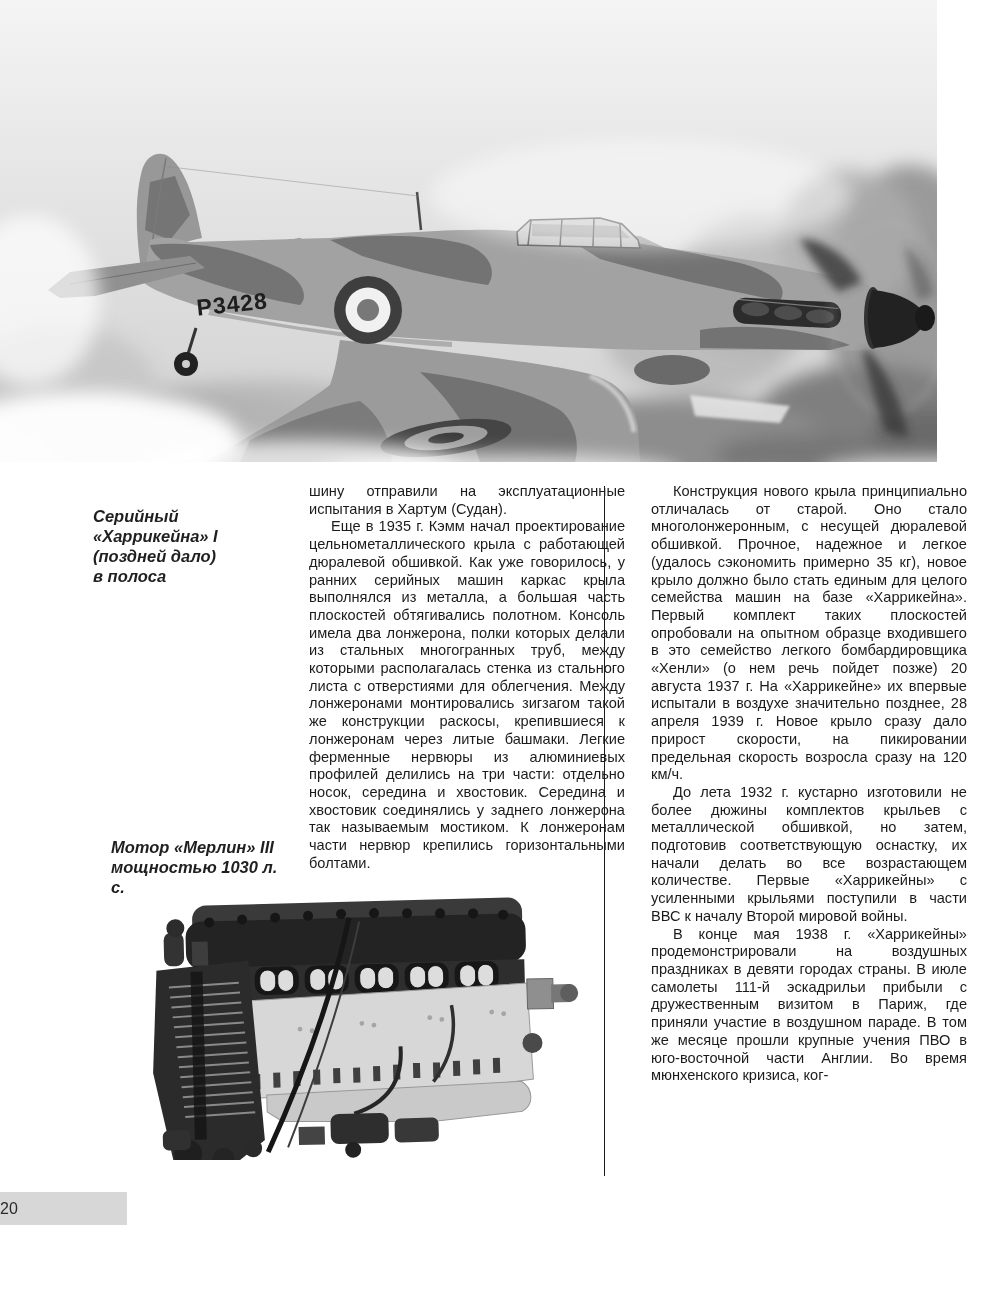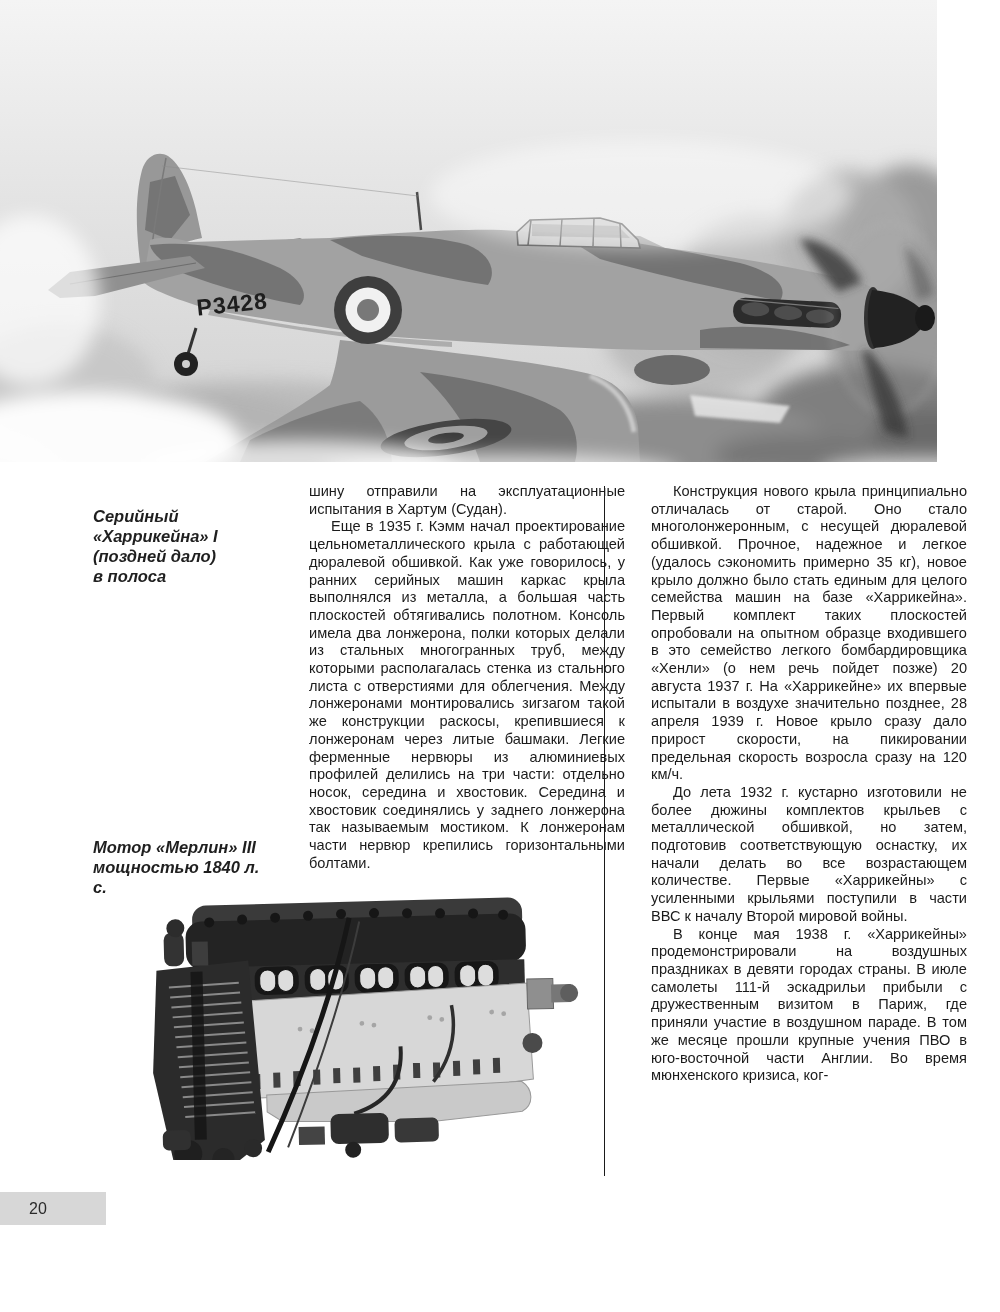--- a/index.html
+++ b/index.html
@@ -12,40 +12,40 @@
     overflow:hidden;
   }
   .photo-air{position:absolute;left:0;top:0;width:937px;height:462px;display:block;}
   .photo-engine{position:absolute;left:100px;top:888px;width:483px;height:272px;display:block;}
   .caption{
     position:absolute;left:93px;width:180px;
     font-style:italic;font-weight:bold;
     font-size:16.5px;line-height:20px;color:#1f1f1f;
   }
   .caption-1{top:506px;}
-  .caption-2{top:837px;}
+  .caption-2{top:837px;margin-left:18px;}
   .caption span{display:block;}
   .col{
     position:absolute;top:483px;width:316px;
     font-size:14.6px;line-height:17.7px;
     text-align:justify;
     hyphens:auto;margin-left:31px;-webkit-hyphens:auto;
   }
   .col p{margin:0;text-indent:22px;}
   .col p.no-indent{text-indent:0;}
   .col-middle{left:278px;}
   .col-right{left:620px;}
   .col-divider{
     position:absolute;left:604px;top:486px;
     width:1px;height:690px;background:#1a1a1a;
   }
   .page-bar{
     position:absolute;left:0;top:1192px;
-    width:106px;height:33px;background:#d7d7d7;
-    display:flex;align-items:center;justify-content:center;
+    width:127px;height:33px;background:#d7d7d7;
+    display:flex;align-items:center;justify-content:flex-start;
     padding-right:30px;box-sizing:border-box;
   }
   .page-number{font-size:16px;color:#2a2a2a;}
 </style>
 </head>
 <body>
 
 <div class="page">
 
   <svg class="photo-air" viewBox="0 0 937 462" xmlns="http://www.w3.org/2000/svg">
@@ -179,21 +179,21 @@
 
   <div class="caption caption-1">
     <span>Серийный</span>
     <span>«Харрикейна» I</span>
     <span>(поздней дало)</span>
     <span>в полоса</span>
   </div>
 
   <div class="caption caption-2">
     <span>Мотор «Мерлин» III</span>
-    <span>мощностью 1840 л. с.</span>
+    <span>мощностью 1030 л. с.</span>
   </div>
 
   <div class="col col-middle" lang="ru">
     <p class="no-indent">шину отправили на эксплуатационные испытания в Хартум (Судан).</p>
     <p>Еще в 1935 г. Кэмм начал проектирование цельнометаллического крыла с работающей дюралевой обшивкой. Как уже говорилось, у ранних серийных машин каркас крыла выполнялся из металла, а большая часть плоскостей обтягивались полотном. Консоль имела два лонжерона, полки которых делали из стальных многогранных труб, между которыми располагалась стенка из стального листа с отверстиями для облегчения. Между лонжеронами монтировались зигзагом такой же конструкции раскосы, крепившиеся к лонжеронам через литые башмаки. Легкие ферменные нервюры из алюминиевых профилей делились на три части: отдельно носок, середина и хвостовик. Середина и хвостовик соединялись у заднего лонжерона так называемым мостиком. К лонжеронам части нервюр крепились горизонтальными болтами.</p>
   </div>
 
   <div class="col-divider"></div>
 
   <div class="col col-right" lang="ru">

